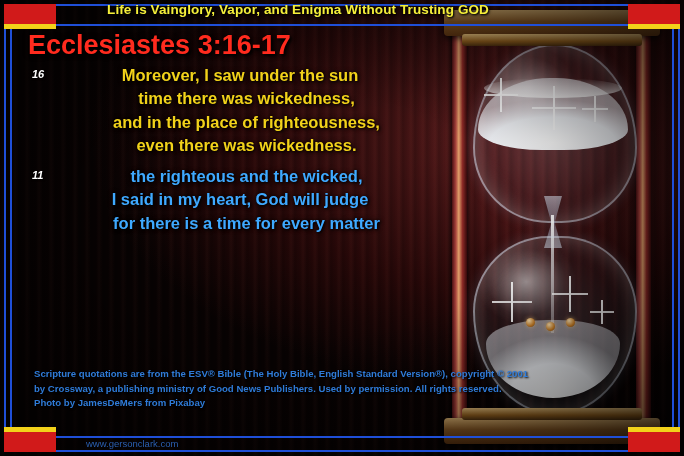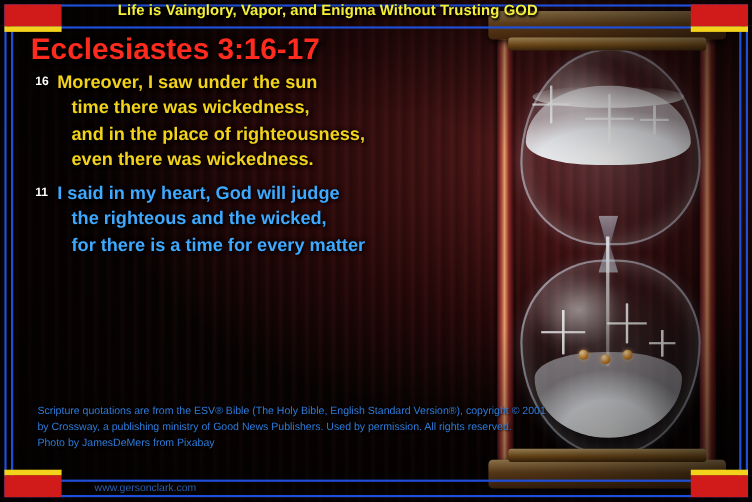--- a/index.html
+++ b/index.html
@@ -253,44 +253,46 @@
     margin-bottom: 7px;
   }
   .vnum {
     position: absolute;
     left: 4px;
     top: 4px;
     color: #ffffff;
     font-size: 11px;
     font-weight: bold;
     text-shadow: 1px 1px 2px #000;
+    font-style: italic;
   }
   .vlines {
     margin-left: 24px;
   }
   .vline {
     color: #f2d21a;
     font-size: 16.5px;
     font-weight: bold;
     line-height: 1.42;
     white-space: nowrap;
     text-shadow: 1px 1px 3px #000, 0 0 5px rgba(0,0,0,0.85);
+    text-align: center;
   }
   .vline.indent { padding-left: 13px; }
   .verse.v17 .vline { color: #3fa9ff; }
 
   
   .copyright {
     position: absolute;
     left: 34px;
     top: 367px;
     width: 560px;
     color: #2f7bd8;
     font-size: 9.6px;
-    font-weight: normal;
+    font-weight: bold;
     line-height: 1.52;
     text-shadow: 1px 1px 2px #000;
   }
 
   
   .footer-left {
     position: absolute;
     left: 86px;
     bottom: 7px;
     color: #2a5fb0;
@@ -363,22 +365,22 @@
         <div class="vline">Moreover, I saw under the sun</div>
         <div class="vline indent">time there was wickedness,</div>
         <div class="vline indent">and in the place of righteousness,</div>
         <div class="vline indent">even there was wickedness.</div>
       </div>
     </div>
 
     <div class="verse v17">
       <span class="vnum">11</span>
       <div class="vlines">
+        <div class="vline indent">the righteous and the wicked,</div>
         <div class="vline">I said in my heart, God will judge</div>
-        <div class="vline indent">the righteous and the wicked,</div>
         <div class="vline indent">for there is a time for every matter</div>
       </div>
     </div>
 
   </div>
 
   <div class="copyright">
     <div>Scripture quotations are from the ESV® Bible (The Holy Bible, English Standard Version®), copyright © 2001</div>
     <div>by Crossway, a publishing ministry of Good News Publishers. Used by permission. All rights reserved.</div>
     <div>Photo by JamesDeMers from Pixabay</div>

